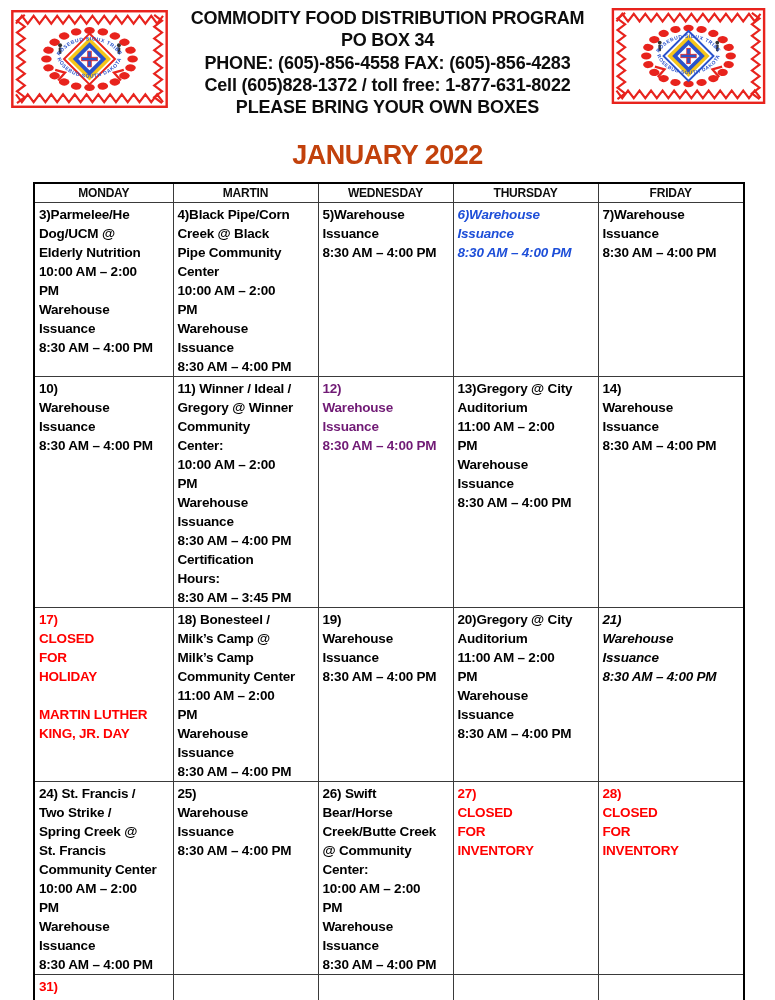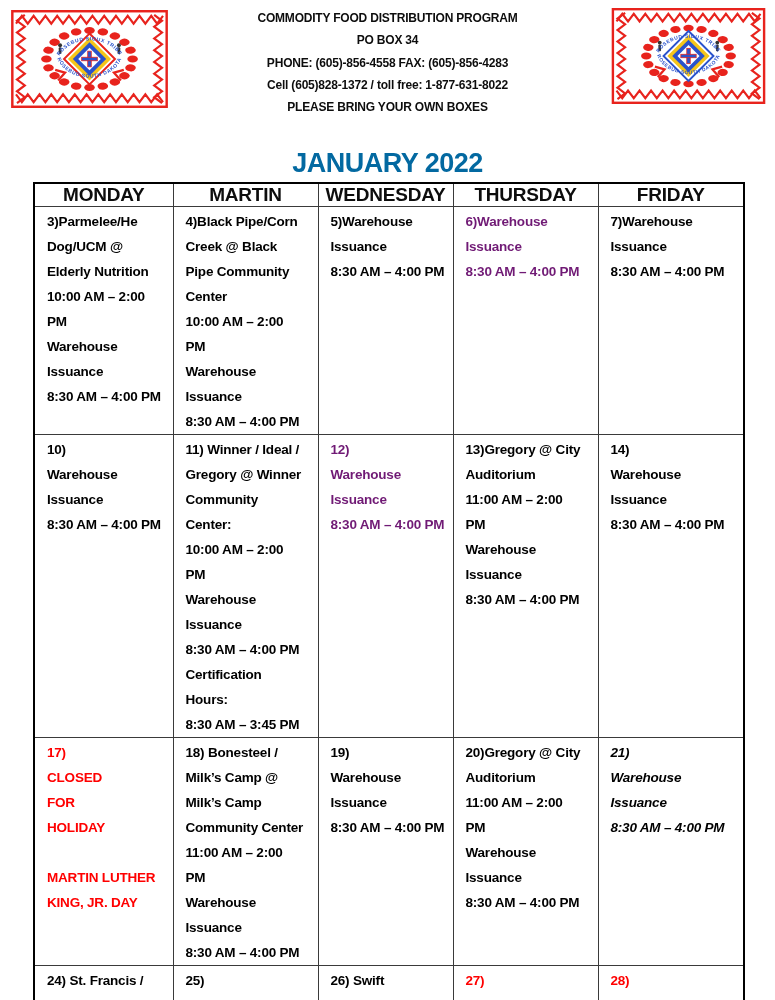--- a/index.html
+++ b/index.html
@@ -3,44 +3,44 @@
 <meta charset="utf-8">
 <style>
   html,body{margin:0;padding:0;}
   body{
     width:775px;height:1000px;position:relative;background:#ffffff;
     font-family:"Liberation Sans",sans-serif;font-weight:bold;overflow:hidden;
   }
   
   .header-text{
     position:absolute;top:7px;left:0;width:775px;text-align:center;
-    font-size:12px;line-height:22.3px;letter-spacing:-0.2px;color:#0d0d0d;
+    font-size:18px;line-height:22.3px;letter-spacing:-0.2px;color:#0d0d0d;
   }
   .month-title{
     position:absolute;top:140px;left:0;width:775px;text-align:center;
     font-size:27px;line-height:30px;letter-spacing:-0.5px;
   }
   .seal{position:absolute;}
   .seal-left{left:8px;top:10px;width:163px;height:98px;}
   .seal-right{left:610px;top:8px;width:157px;height:96px;}
   .seal svg{width:100%;height:100%;display:block;}
   
   table.calendar{
     position:absolute;left:33px;top:182px;width:710px;
     border-collapse:collapse;table-layout:fixed;
     border:2px solid #000;
   }
   .calendar th,.calendar td{border:1.5px solid #3a3a3a;}
   .calendar th{
     height:18px;padding:0;text-align:center;vertical-align:middle;
-    font-size:19px;letter-spacing:-0.2px;color:#0d0d0d;
+    font-size:12px;letter-spacing:-0.2px;color:#0d0d0d;
   }
   .calendar td{
-    vertical-align:top;padding:2px 2px 0 12px;
-    font-size:13.5px;line-height:25px;letter-spacing:-0.2px;
+    vertical-align:top;padding:2px 2px 0 4px;
+    font-size:13.5px;line-height:19px;letter-spacing:-0.2px;
     white-space:pre-line;color:#000;margin-left:24px;
   }
   tr.r1 td{height:164px;}
   tr.r2 td{height:201px;}
   tr.r3 td{height:165px;}
   tr.r4 td{height:184px;}
   tr.r5 td{height:81px;}
 </style>
 </head>
 <body>
@@ -170,21 +170,21 @@
 </div>
 
 <div class="header-text">
   <div>COMMODITY FOOD DISTRIBUTION PROGRAM</div>
   <div>PO BOX 34</div>
   <div>PHONE: (605)-856-4558 FAX: (605)-856-4283</div>
   <div>Cell (605)828-1372 / toll free: 1-877-631-8022</div>
   <div>PLEASE BRING YOUR OWN BOXES</div>
 </div>
 
-<div class="month-title" style="color: #0369a1; margin-top: 8px;">JANUARY 2022</div>
+<div class="month-title" style="color: #c2410c;">JANUARY 2022</div>
 
 <table class="calendar">
   <colgroup>
     <col style="width:139px">
       <col style="width:145px">
       <col style="width:135px">
       <col style="width:145px">
       <col style="width:146px">
   </colgroup>
   <tbody>
@@ -209,21 +209,21 @@
 Pipe Community
 Center
 10:00 AM – 2:00
 PM
 Warehouse
 Issuance
 8:30 AM – 4:00 PM</td>
     <td style="color: rgb(0, 0, 0);">5)Warehouse
 Issuance
 8:30 AM – 4:00 PM</td>
-    <td style="color: #701a75;">6)Warehouse
+    <td style="color: #1d4ed8; font-style: italic;">6)Warehouse
 Issuance
 8:30 AM – 4:00 PM</td>
     <td style="color: rgb(0, 0, 0);">7)Warehouse
 Issuance
 8:30 AM – 4:00 PM</td>
   </tr>
   <tr class="r2">
     <td style="color: rgb(0, 0, 0);">10)
 Warehouse
 Issuance

